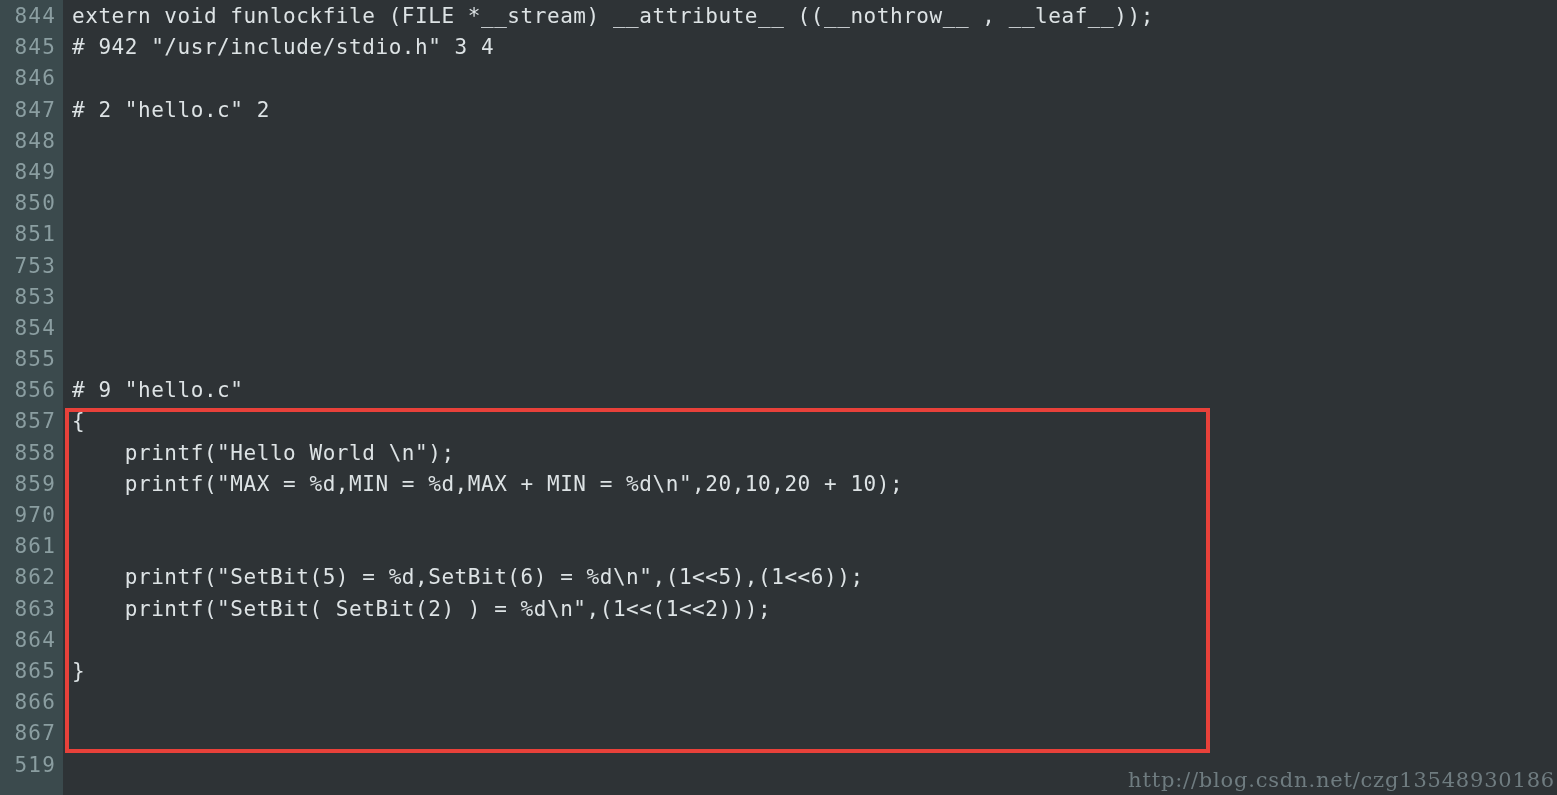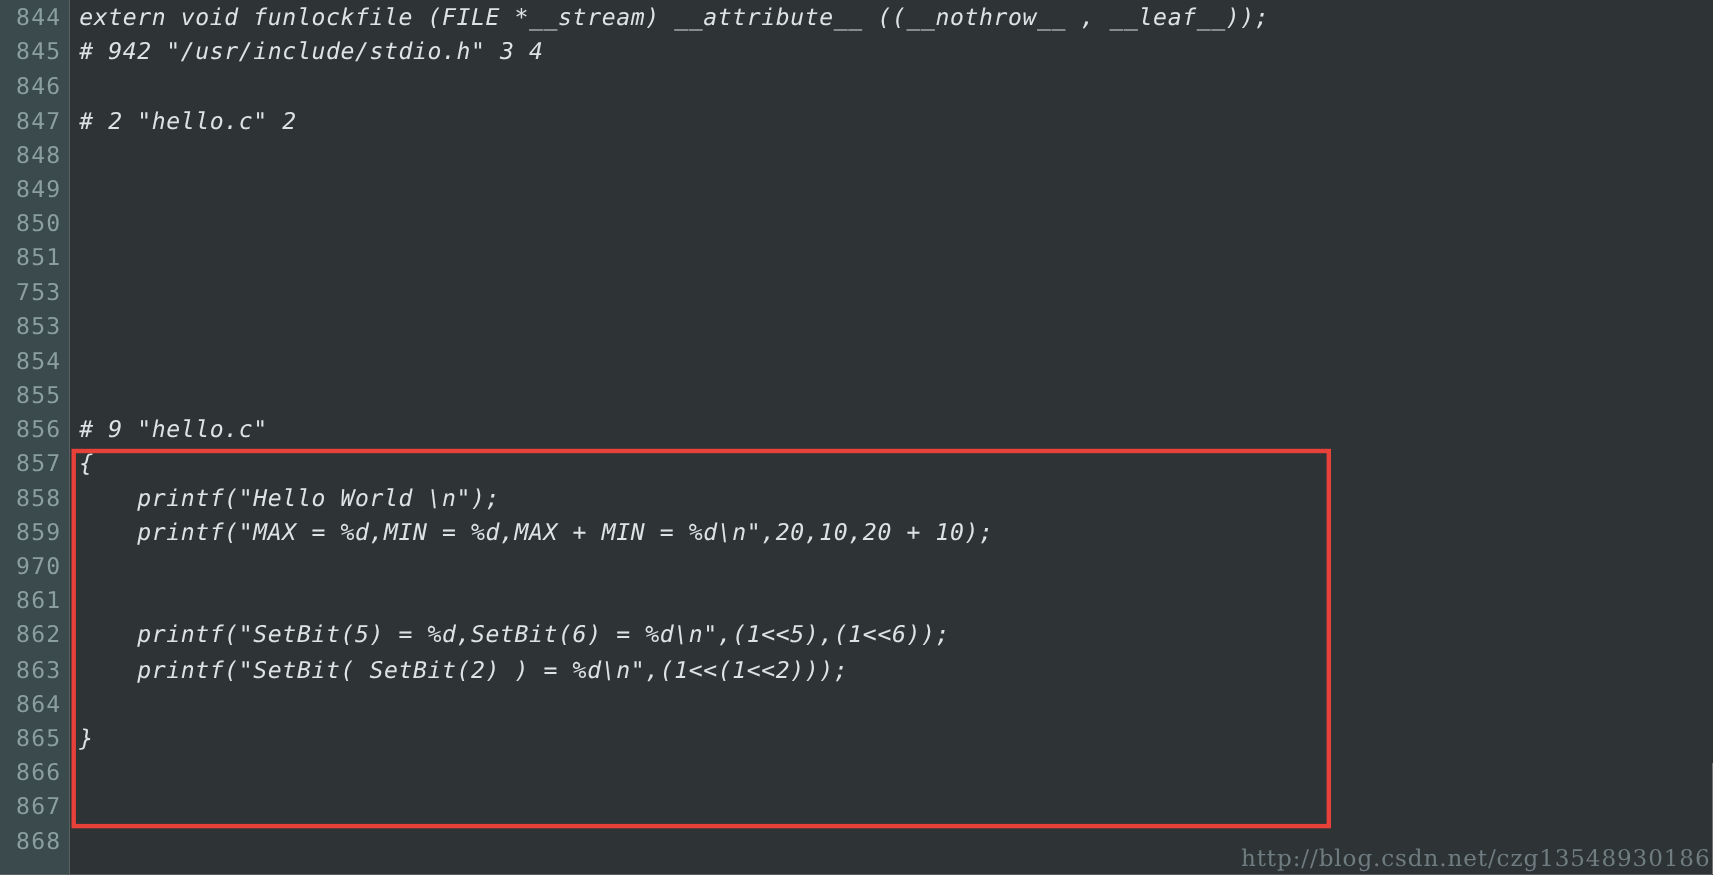--- a/index.html
+++ b/index.html
@@ -5,21 +5,21 @@
   html, body {
     margin: 0;
     padding: 0;
     background: #2e3336;
   }
 
   #editor {
     position: relative;
     width: 1557px;
     height: 795px;
-    background: #ffffff;
+    background: #000000;
     overflow: hidden;
     font-family: "DejaVu Serif", "Liberation Serif", serif;
   }
 
   
   #gutter {
     position: absolute;
     left: 0;
     top: 0;
     width: 63px;
@@ -76,21 +76,20 @@
   }
 
   
   .code-line, .gutter-line {
     font-variant-ligatures: none;
   }
   .code-line {
     font-family: "DejaVu Sans Mono", "Liberation Mono", monospace;
     font-size: 21px;
     letter-spacing: 0.55px;
-    font-style: italic;
   }
 
   
   #highlight-box {
     position: absolute;
     left: 65px;
     top: 408px;
     width: 1145px;
     height: 345px;
     border: 4px solid #e8413a;
@@ -136,21 +135,21 @@
         <div class="gutter-line">858</div>
         <div class="gutter-line">859</div>
         <div class="gutter-line">970</div>
         <div class="gutter-line">861</div>
         <div class="gutter-line">862</div>
         <div class="gutter-line">863</div>
         <div class="gutter-line">864</div>
         <div class="gutter-line">865</div>
         <div class="gutter-line">866</div>
         <div class="gutter-line">867</div>
-        <div class="gutter-line">868</div>
+        <div class="gutter-line">519</div>
       </div>
   </div>
 
   <div id="code-area">
       <div class="code-line">extern void funlockfile (FILE *__stream) __attribute__ ((__nothrow__ , __leaf__));</div>
       <div class="code-line"># 942 "/usr/include/stdio.h" 3 4</div>
       <div class="code-line"></div>
       <div class="code-line"># 2 "hello.c" 2</div>
       <div class="code-line"></div>
       <div class="code-line"></div>

